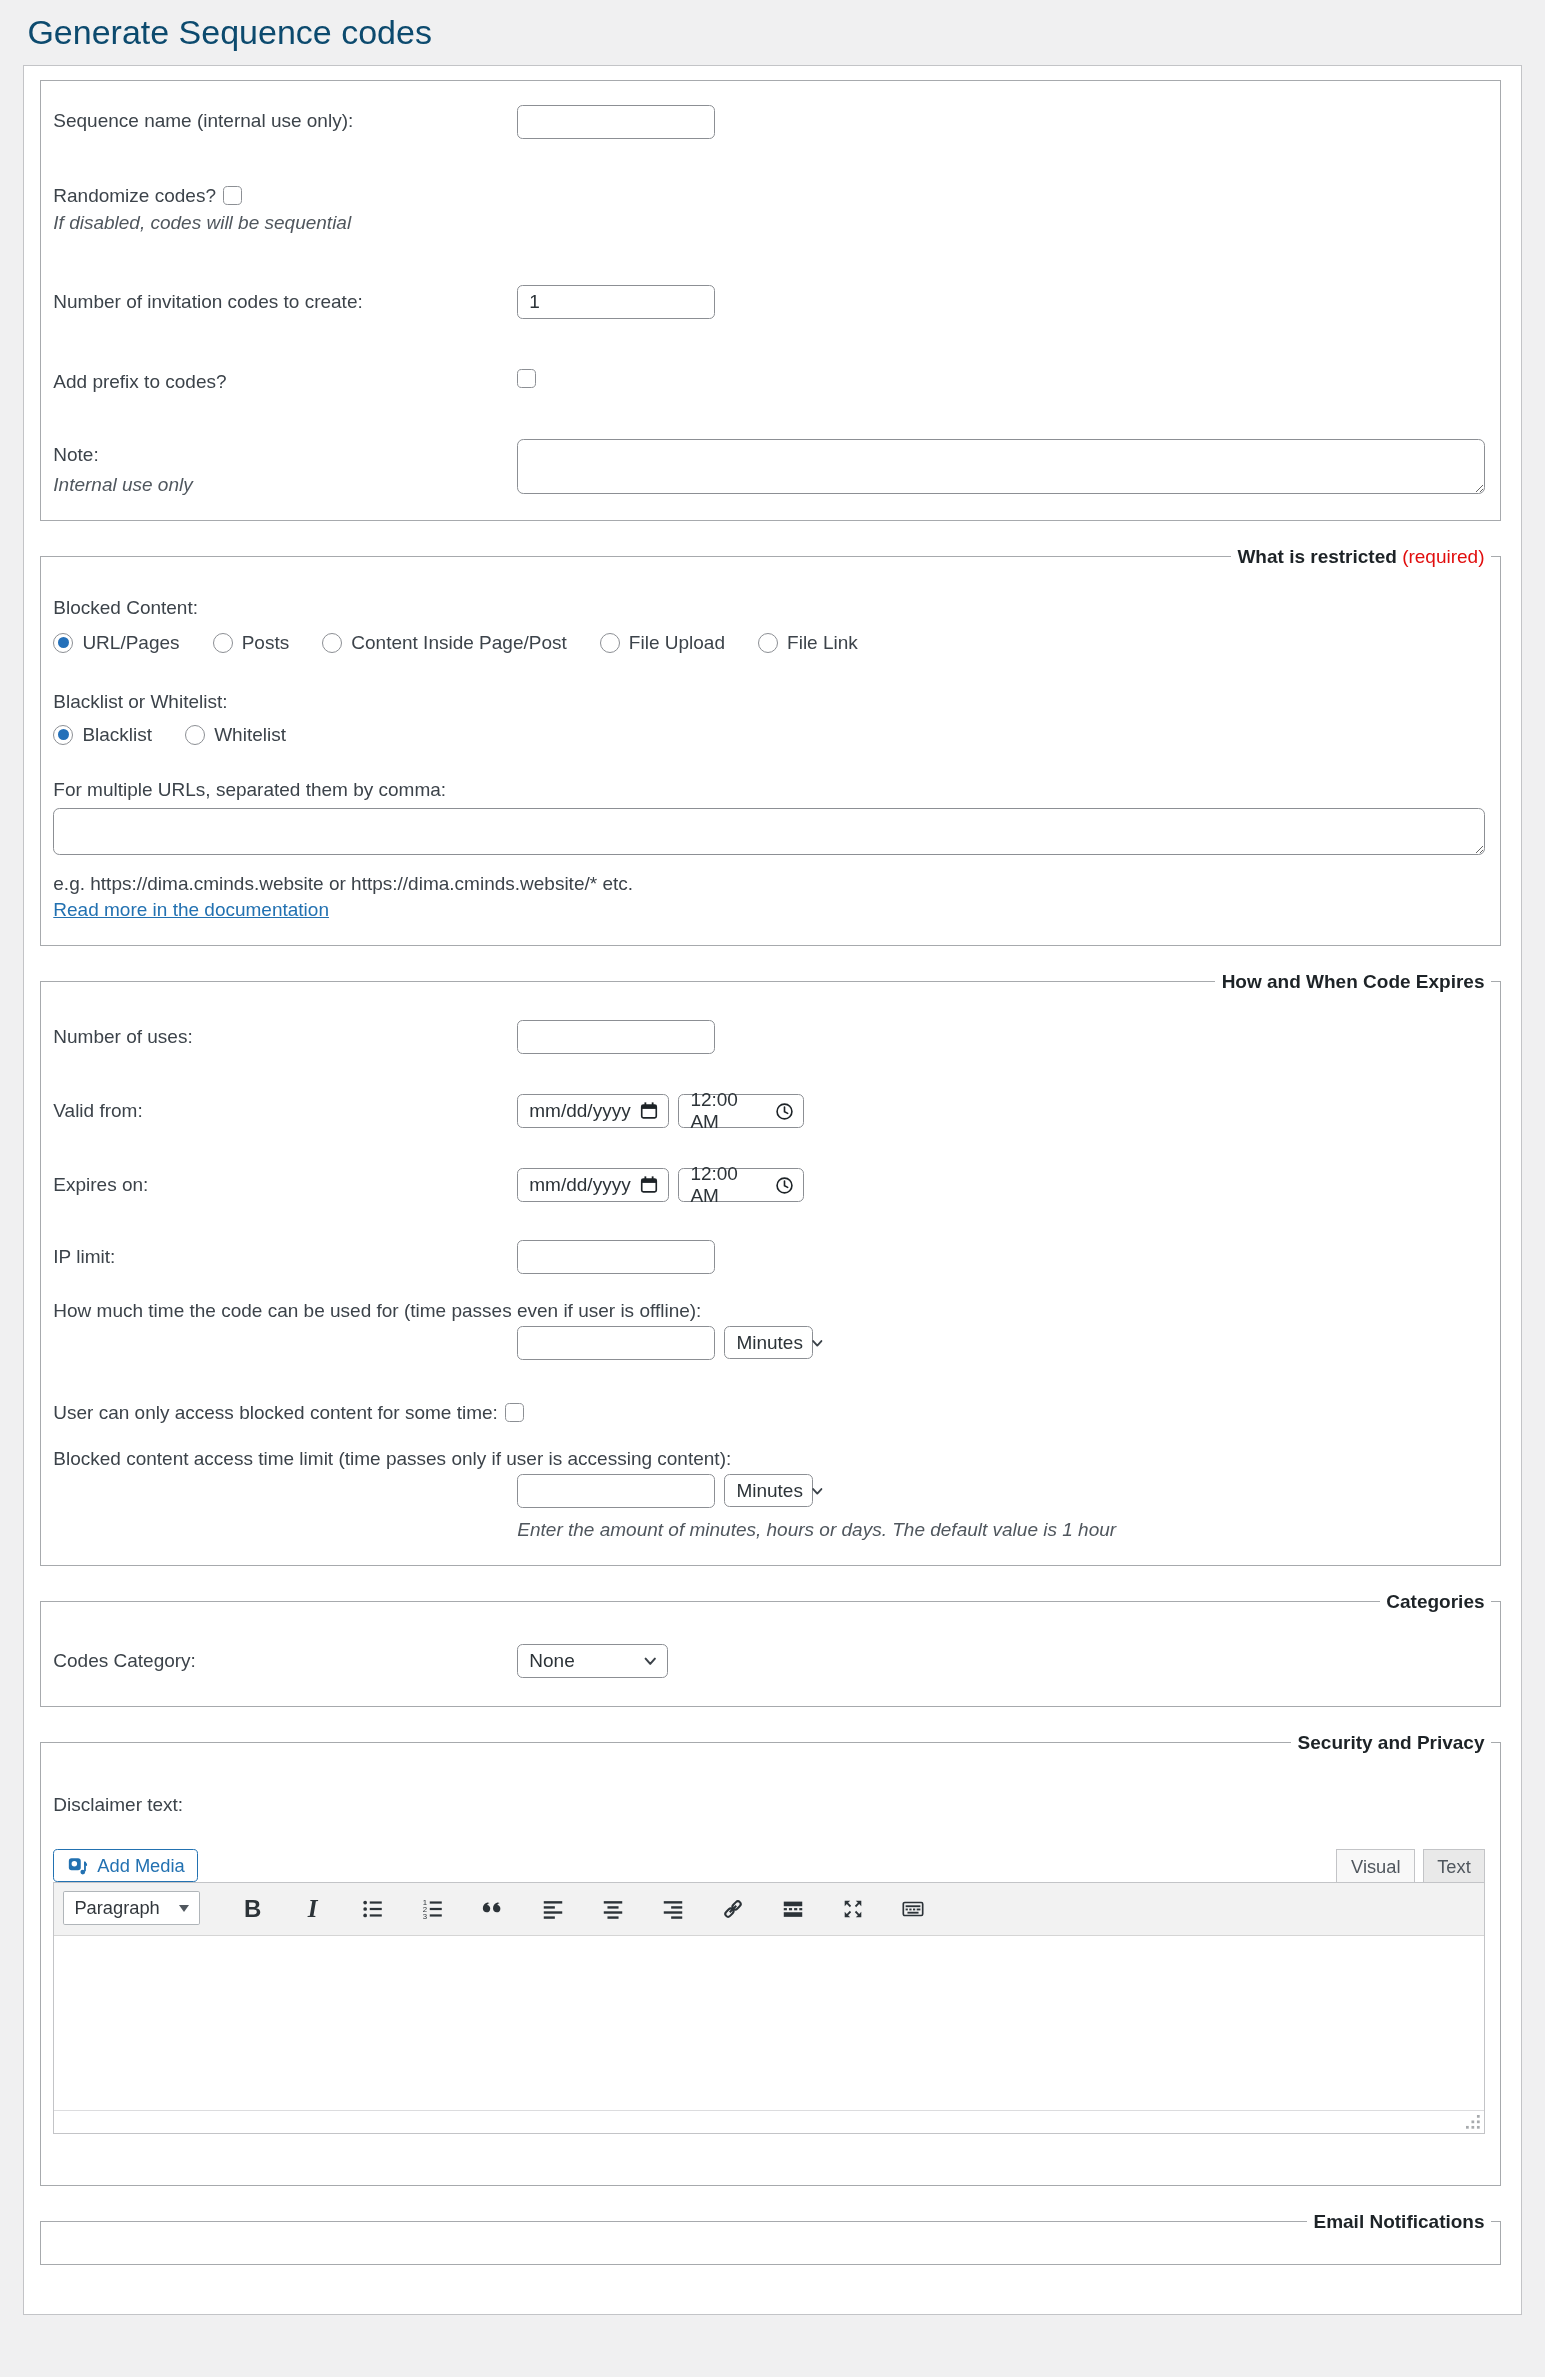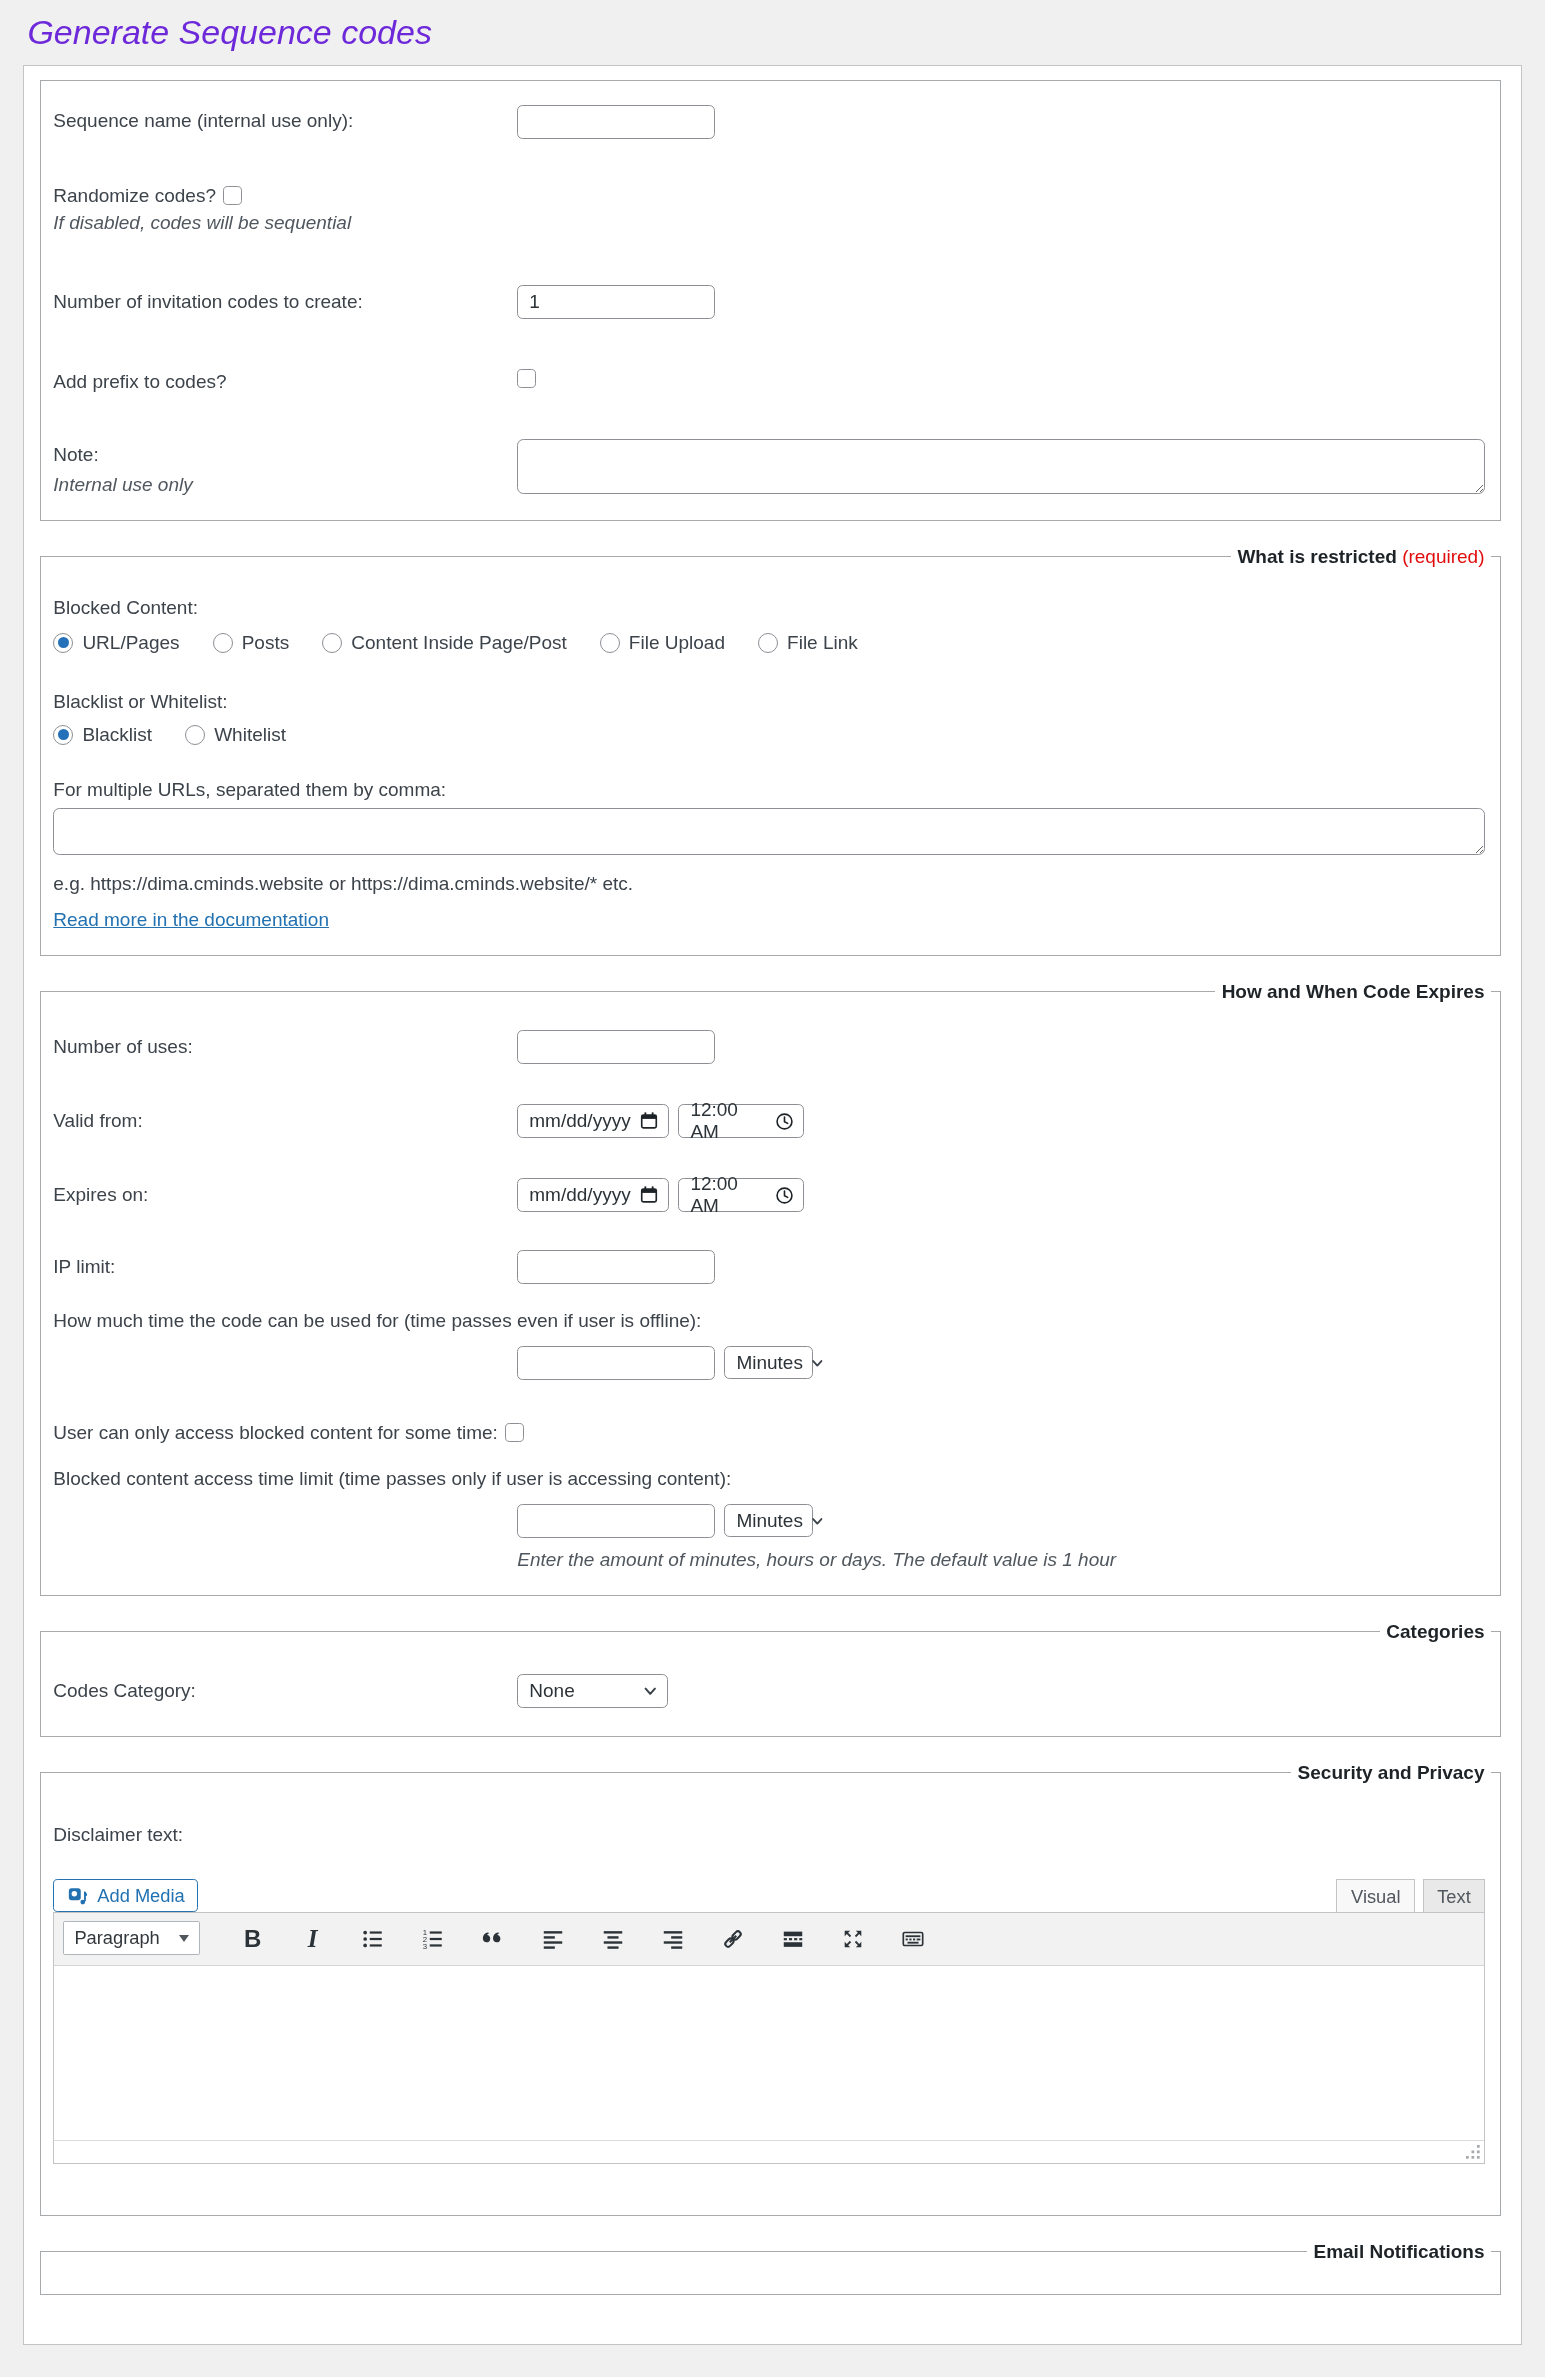--- a/index.html
+++ b/index.html
@@ -6,21 +6,21 @@
   html,body { margin:0; padding:0; }
   body {
     width:1545px; height:2377px;
     background:#f0f0f1;
     font-family:"Liberation Sans", sans-serif;
     font-size:19px; color:#3c434a;
     -webkit-font-smoothing:antialiased;
   }
   h1.page-title {
     margin:0; padding:12.8px 0 13.7px 27.4px;
-    font-size:34px; font-weight:400; color:#6d28d9;font-style:italic;
+    font-size:34px; font-weight:400; color:#0c4a6e;
   }
   .panel {
     margin-left:23px; width:1499px;
     background:#fff; border:0.9px solid #c3c4c7;
     padding:13.7px 20px 24px 15.5px;
   }
   fieldset.box {
     border:0.9px solid #a7aaad; margin:0 0 25px 0;
     padding:7.3px 14.6px 24px 12.8px; min-inline-size:0;
   }
@@ -107,21 +107,21 @@
     width:41px; height:35px; display:inline-flex; align-items:center; justify-content:center;
     color:#2c3338; cursor:pointer; border-radius:2.7px;
   }
   .tb-b { font-weight:700; font-size:24px; color:#2c3338; }
   .tb-i { font-family:"Liberation Serif", serif; font-style:italic; font-weight:600; font-size:25px; color:#2c3338; }
   .ed-content { height:174px; background:#fff; }
   .ed-statusbar { height:23px; border-top:0.9px solid #dcdcde; position:relative; background:#fff; }
   .grip { position:absolute; right:3.7px; bottom:2.7px; }
 
   
-  .mt18{margin-top:16.5px}.mt10{margin-top:14px}.mt12{margin-top:11px}.mt14{margin-top:12.8px}
+  .mt18{margin-top:16.5px}.mt10{margin-top:4px}.mt12{margin-top:11px}.mt14{margin-top:12.8px}
   .mt22{margin-top:20px}.mt24{margin-top:22px}.mt26{margin-top:24px}.mt28{margin-top:25.6px}.mt36{margin-top:33px}.mt40{margin-top:37px}.mt42{margin-top:38px}
   .mt44{margin-top:40px}.mt46{margin-top:42px}.mt50{margin-top:46px}.mt56{margin-top:51px}
   .mt6{margin-top:5.5px}.mt8{margin-top:7.3px}
   .help-lines { line-height:25px; }
   p { margin:0; }
   svg { display:block; }
 </style>
 </head>
 <body>
 

